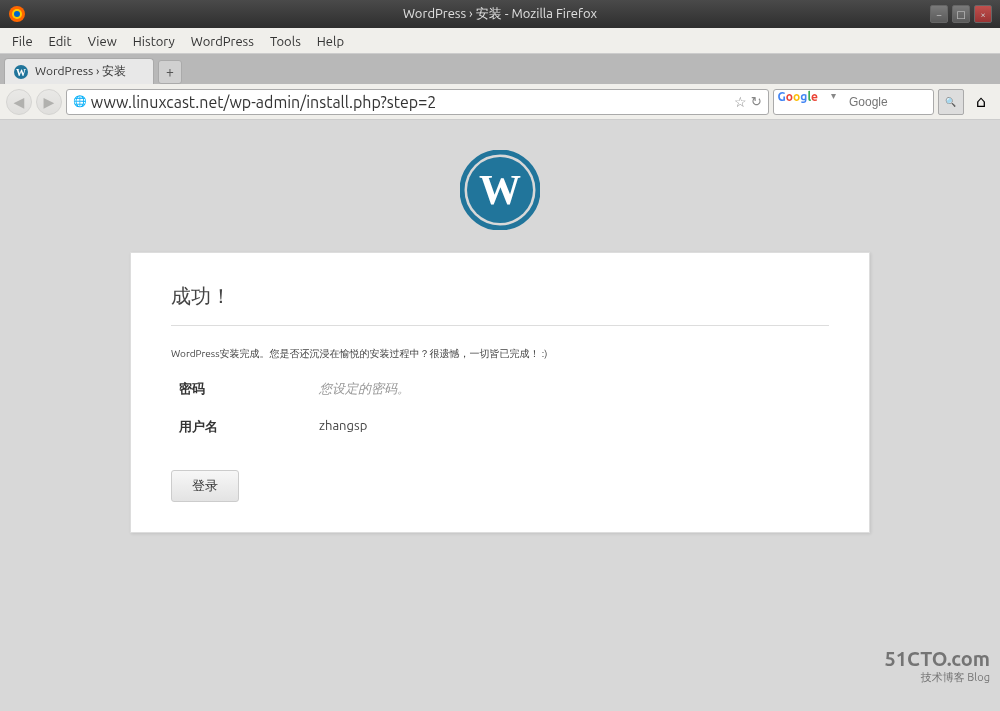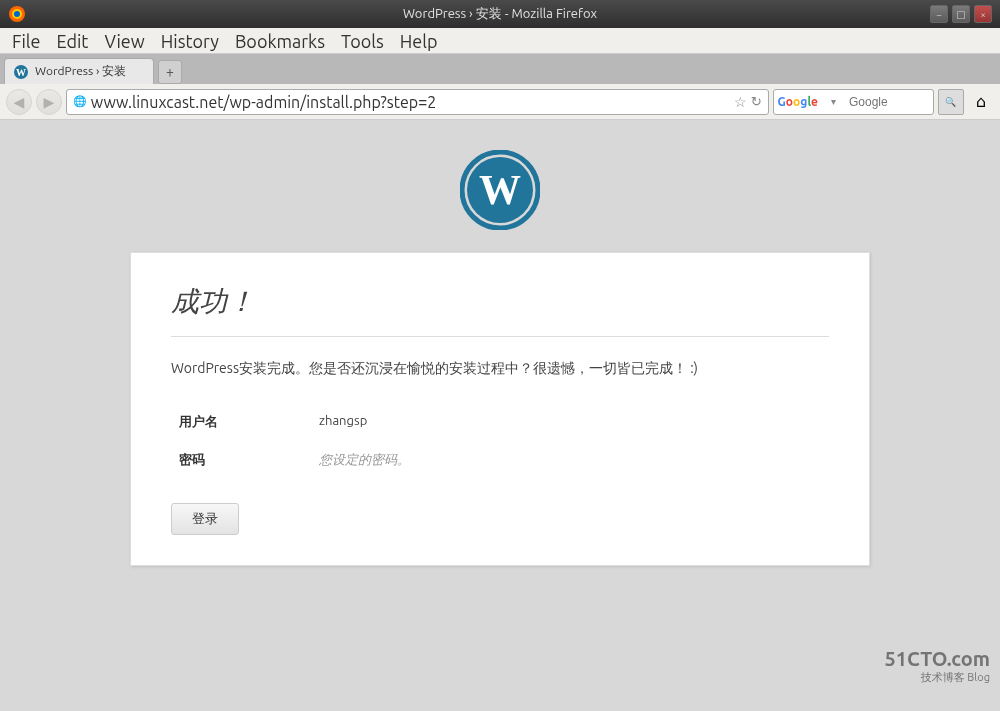--- a/index.html
+++ b/index.html
@@ -75,21 +75,21 @@
       height: 26px;
       background: #f0efeb;
       display: flex;
       align-items: center;
       padding: 0 4px;
       border-bottom: 1px solid #ccc;
       flex-shrink: 0;
     }
     .menu-item {
       padding: 3px 8px;
-      font-size: 18px;
+      font-size: 13px;
       color: #333;
       cursor: pointer;
       border-radius: 3px;
     }
 
     
     .tabbar {
       height: 30px;
       background: #b8b8b8;
       display: flex;
@@ -166,21 +166,20 @@
       padding: 0 6px;
       gap: 4px;
     }
     .url-lock-icon { color: #888; font-size: 11px; }
     .url-text { color: #333; font-size: 16px; flex: 1; }
     .url-star { color: #888; font-size: 14px; cursor: pointer; }
     .url-refresh { color: #888; font-size: 13px; cursor: pointer; }
     .search-container {
       height: 26px;
       display: flex;
-      align-items: center;
       background: white;
       border: 1px solid #aaa;
       border-radius: 3px;
       padding: 0 4px;
       gap: 13px;
       min-width: 150px;
     }
     .search-input-field {
       border: none;
       outline: none;
@@ -235,32 +234,31 @@
 
     
     .install-card {
       background: white;
       width: 740px;
       padding: 30px 40px;
       border: 1px solid #ddd;
       box-shadow: 1px 1px 3px rgba(0,0,0,0.1);
     }
     .card-title {
-      font-size: 28px;
+      font-size: 20px;
       font-weight: 300;
       color: #444;
       margin-bottom: 20px;
       padding-bottom: 15px;
       border-bottom: 1px solid #ddd;
-      font-style: italic;
     }
     .card-description {
-      font-size: 14px;
+      font-size: 10px;
       color: #444;
-      margin-bottom: 24px;
+      margin-bottom: 8px;
       line-height: 1.6;
     }
     .info-table {
       width: 100%;
       border-collapse: collapse;
       margin-bottom: 24px;
     }
     .info-table td {
       padding: 10px 8px;
       font-size: 13px;
@@ -334,21 +332,21 @@
         <span>×</span>
       </div>
     </div>
   </div>
 
   <div class="menubar">
     <span class="menu-item">File</span>
     <span class="menu-item">Edit</span>
     <span class="menu-item">View</span>
     <span class="menu-item">History</span>
-    <span class="menu-item">Bookmarks</span>
+    <span class="menu-item">WordPress</span>
     <span class="menu-item">Tools</span>
     <span class="menu-item">Help</span>
   </div>
 
   <div class="tabbar">
     <div class="tab">
 
       <svg class="tab-favicon" viewBox="0 0 16 16">
         <circle cx="8" cy="8" r="7" fill="#21759b"></circle>
         <text x="8" y="12" text-anchor="middle" font-size="10" font-weight="bold" fill="white" font-family="Georgia">W</text>
@@ -396,27 +394,27 @@
       </svg>
     </div>
 
     <div class="install-card">
       <div class="card-title">成功！</div>
       <div class="card-description">WordPress安装完成。您是否还沉浸在愉悦的安装过程中？很遗憾，一切皆已完成！ :)</div>
 
       <table class="info-table">
         <tbody>
             <tr>
+          <td class="label-cell">密码</td>
+          <td class="hint-cell">您设定的密码。</td>
+        </tr>
+        <tr>
           <td class="label-cell">用户名</td>
           <td class="value-cell">zhangsp</td>
         </tr>
-        <tr>
-          <td class="label-cell">密码</td>
-          <td class="hint-cell">您设定的密码。</td>
-        </tr>
       </tbody>
         </table>
 
       <button class="login-btn">登录</button>
     </div>
 
     <div class="watermark">
       <div class="watermark-top">51CTO.com</div>
       <div class="watermark-bottom">技术博客  Blog</div>
     </div>

